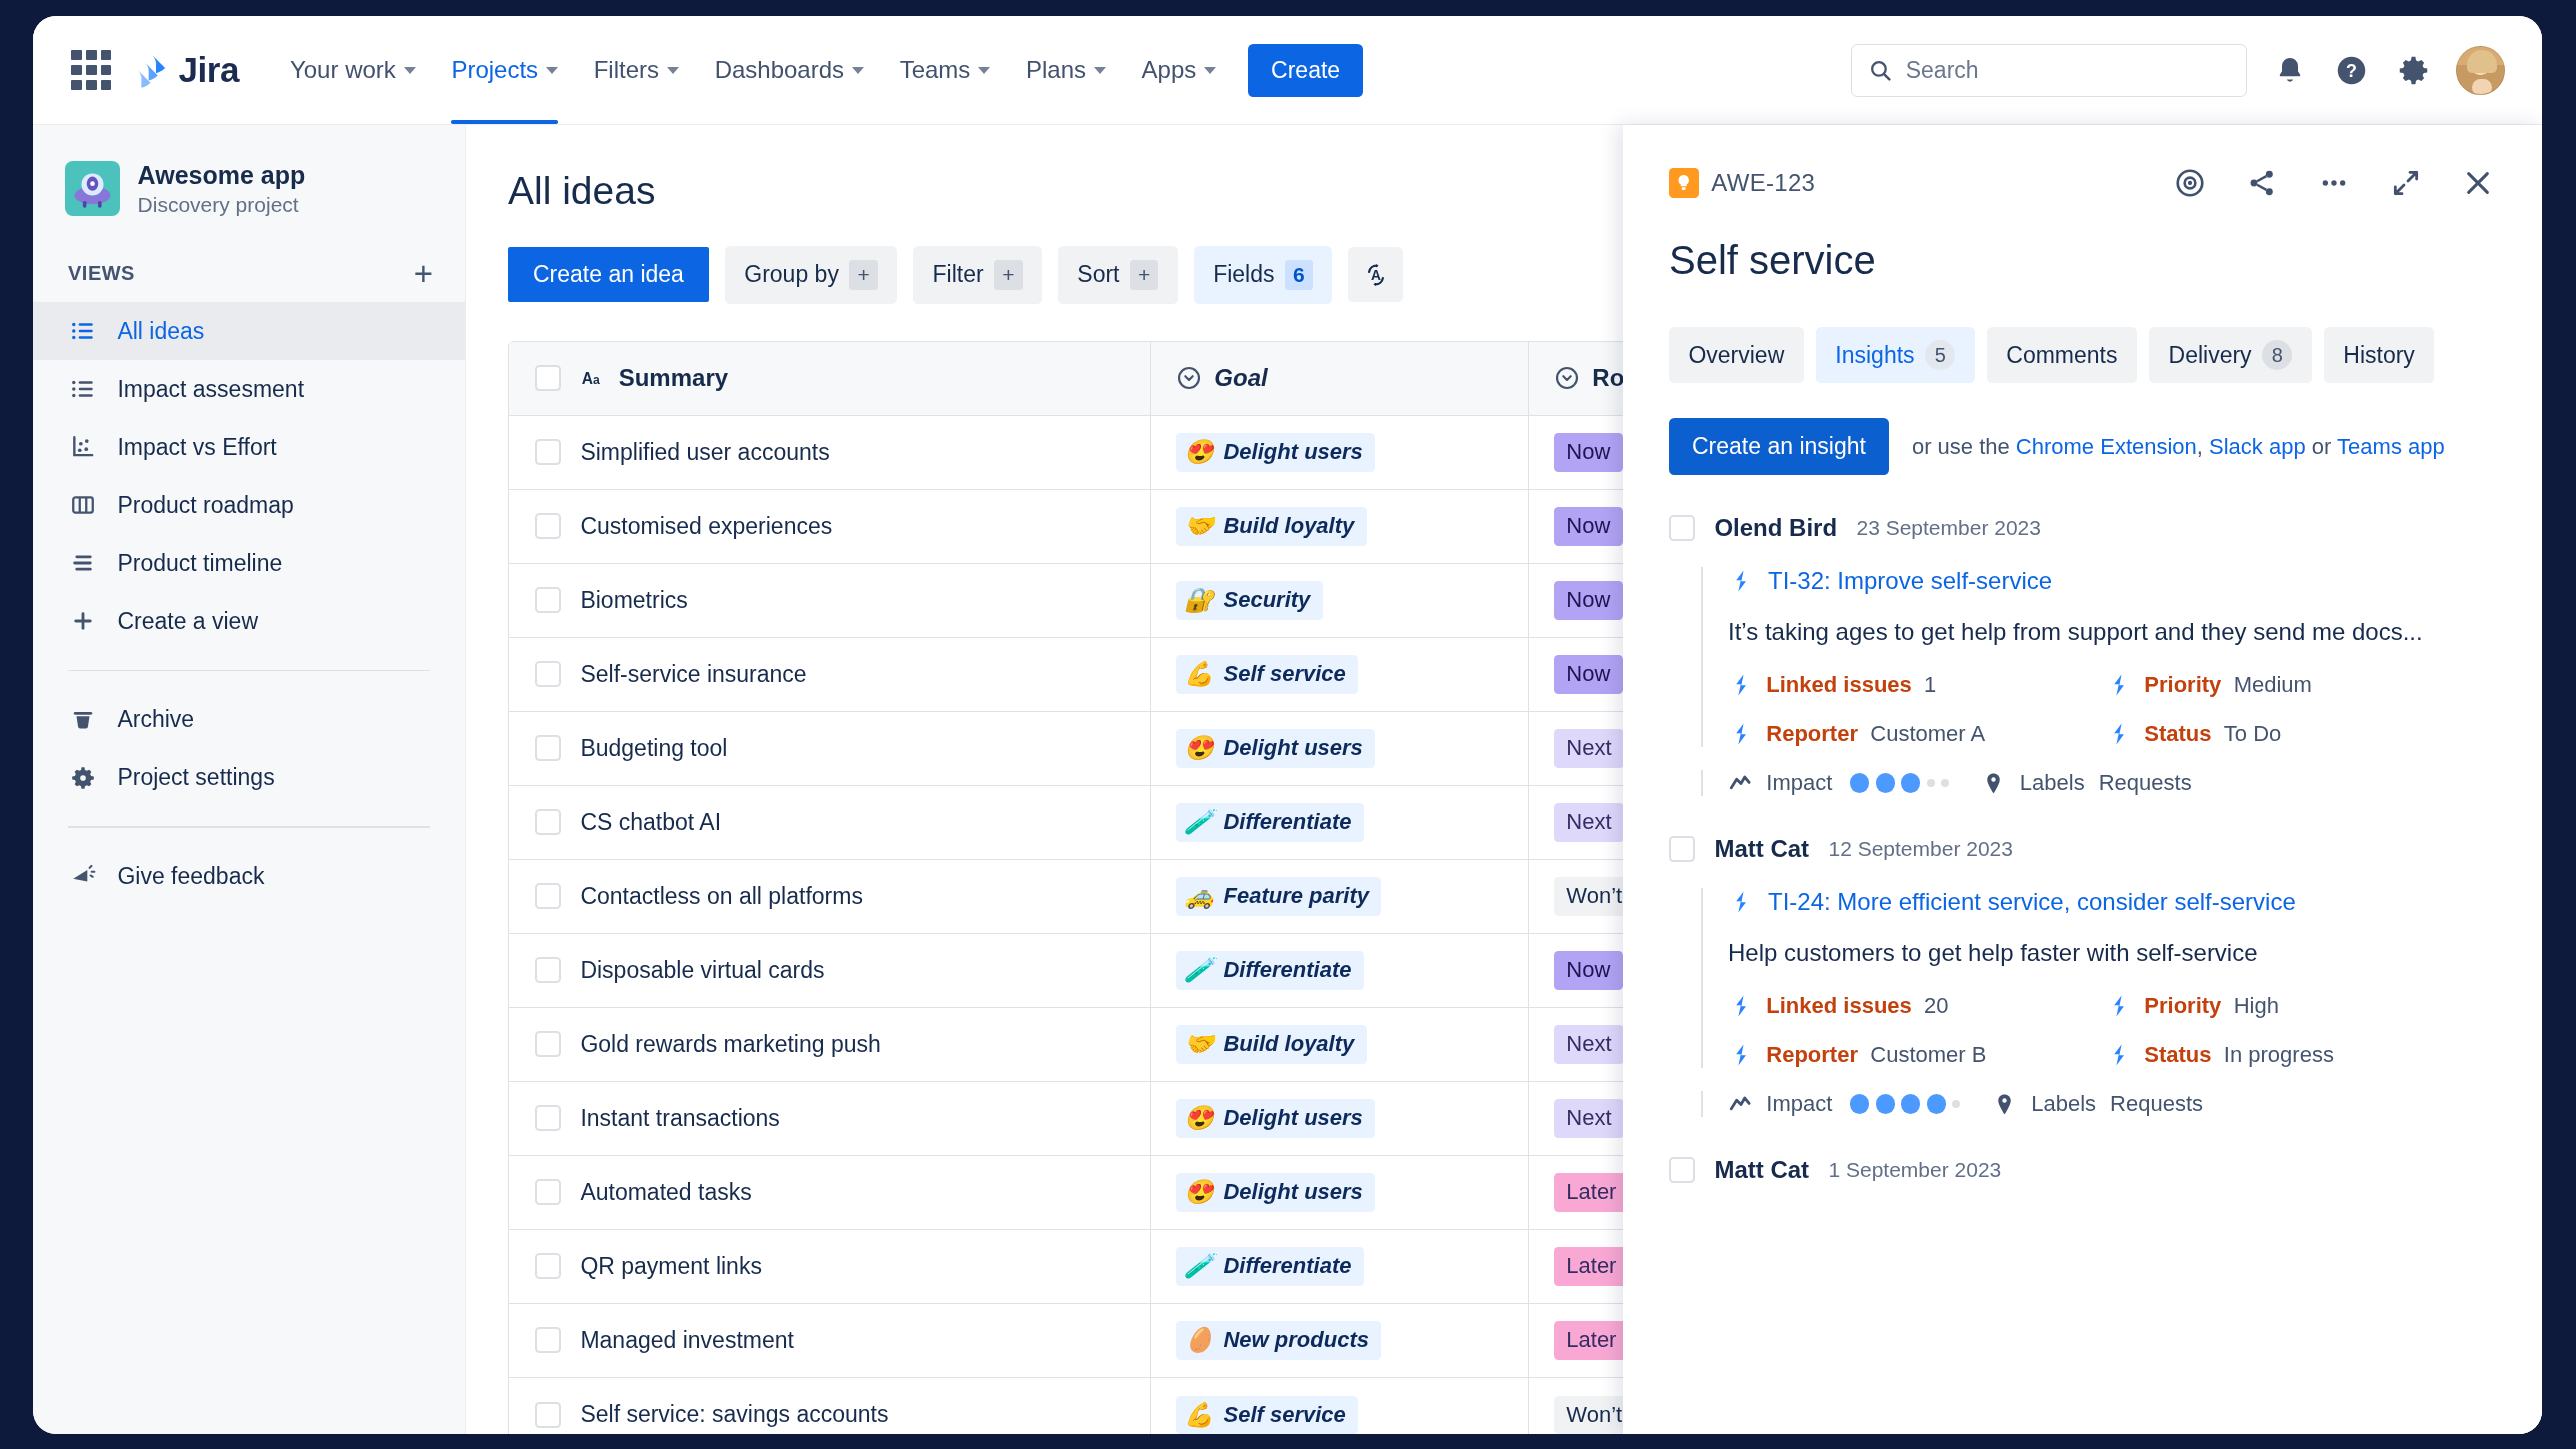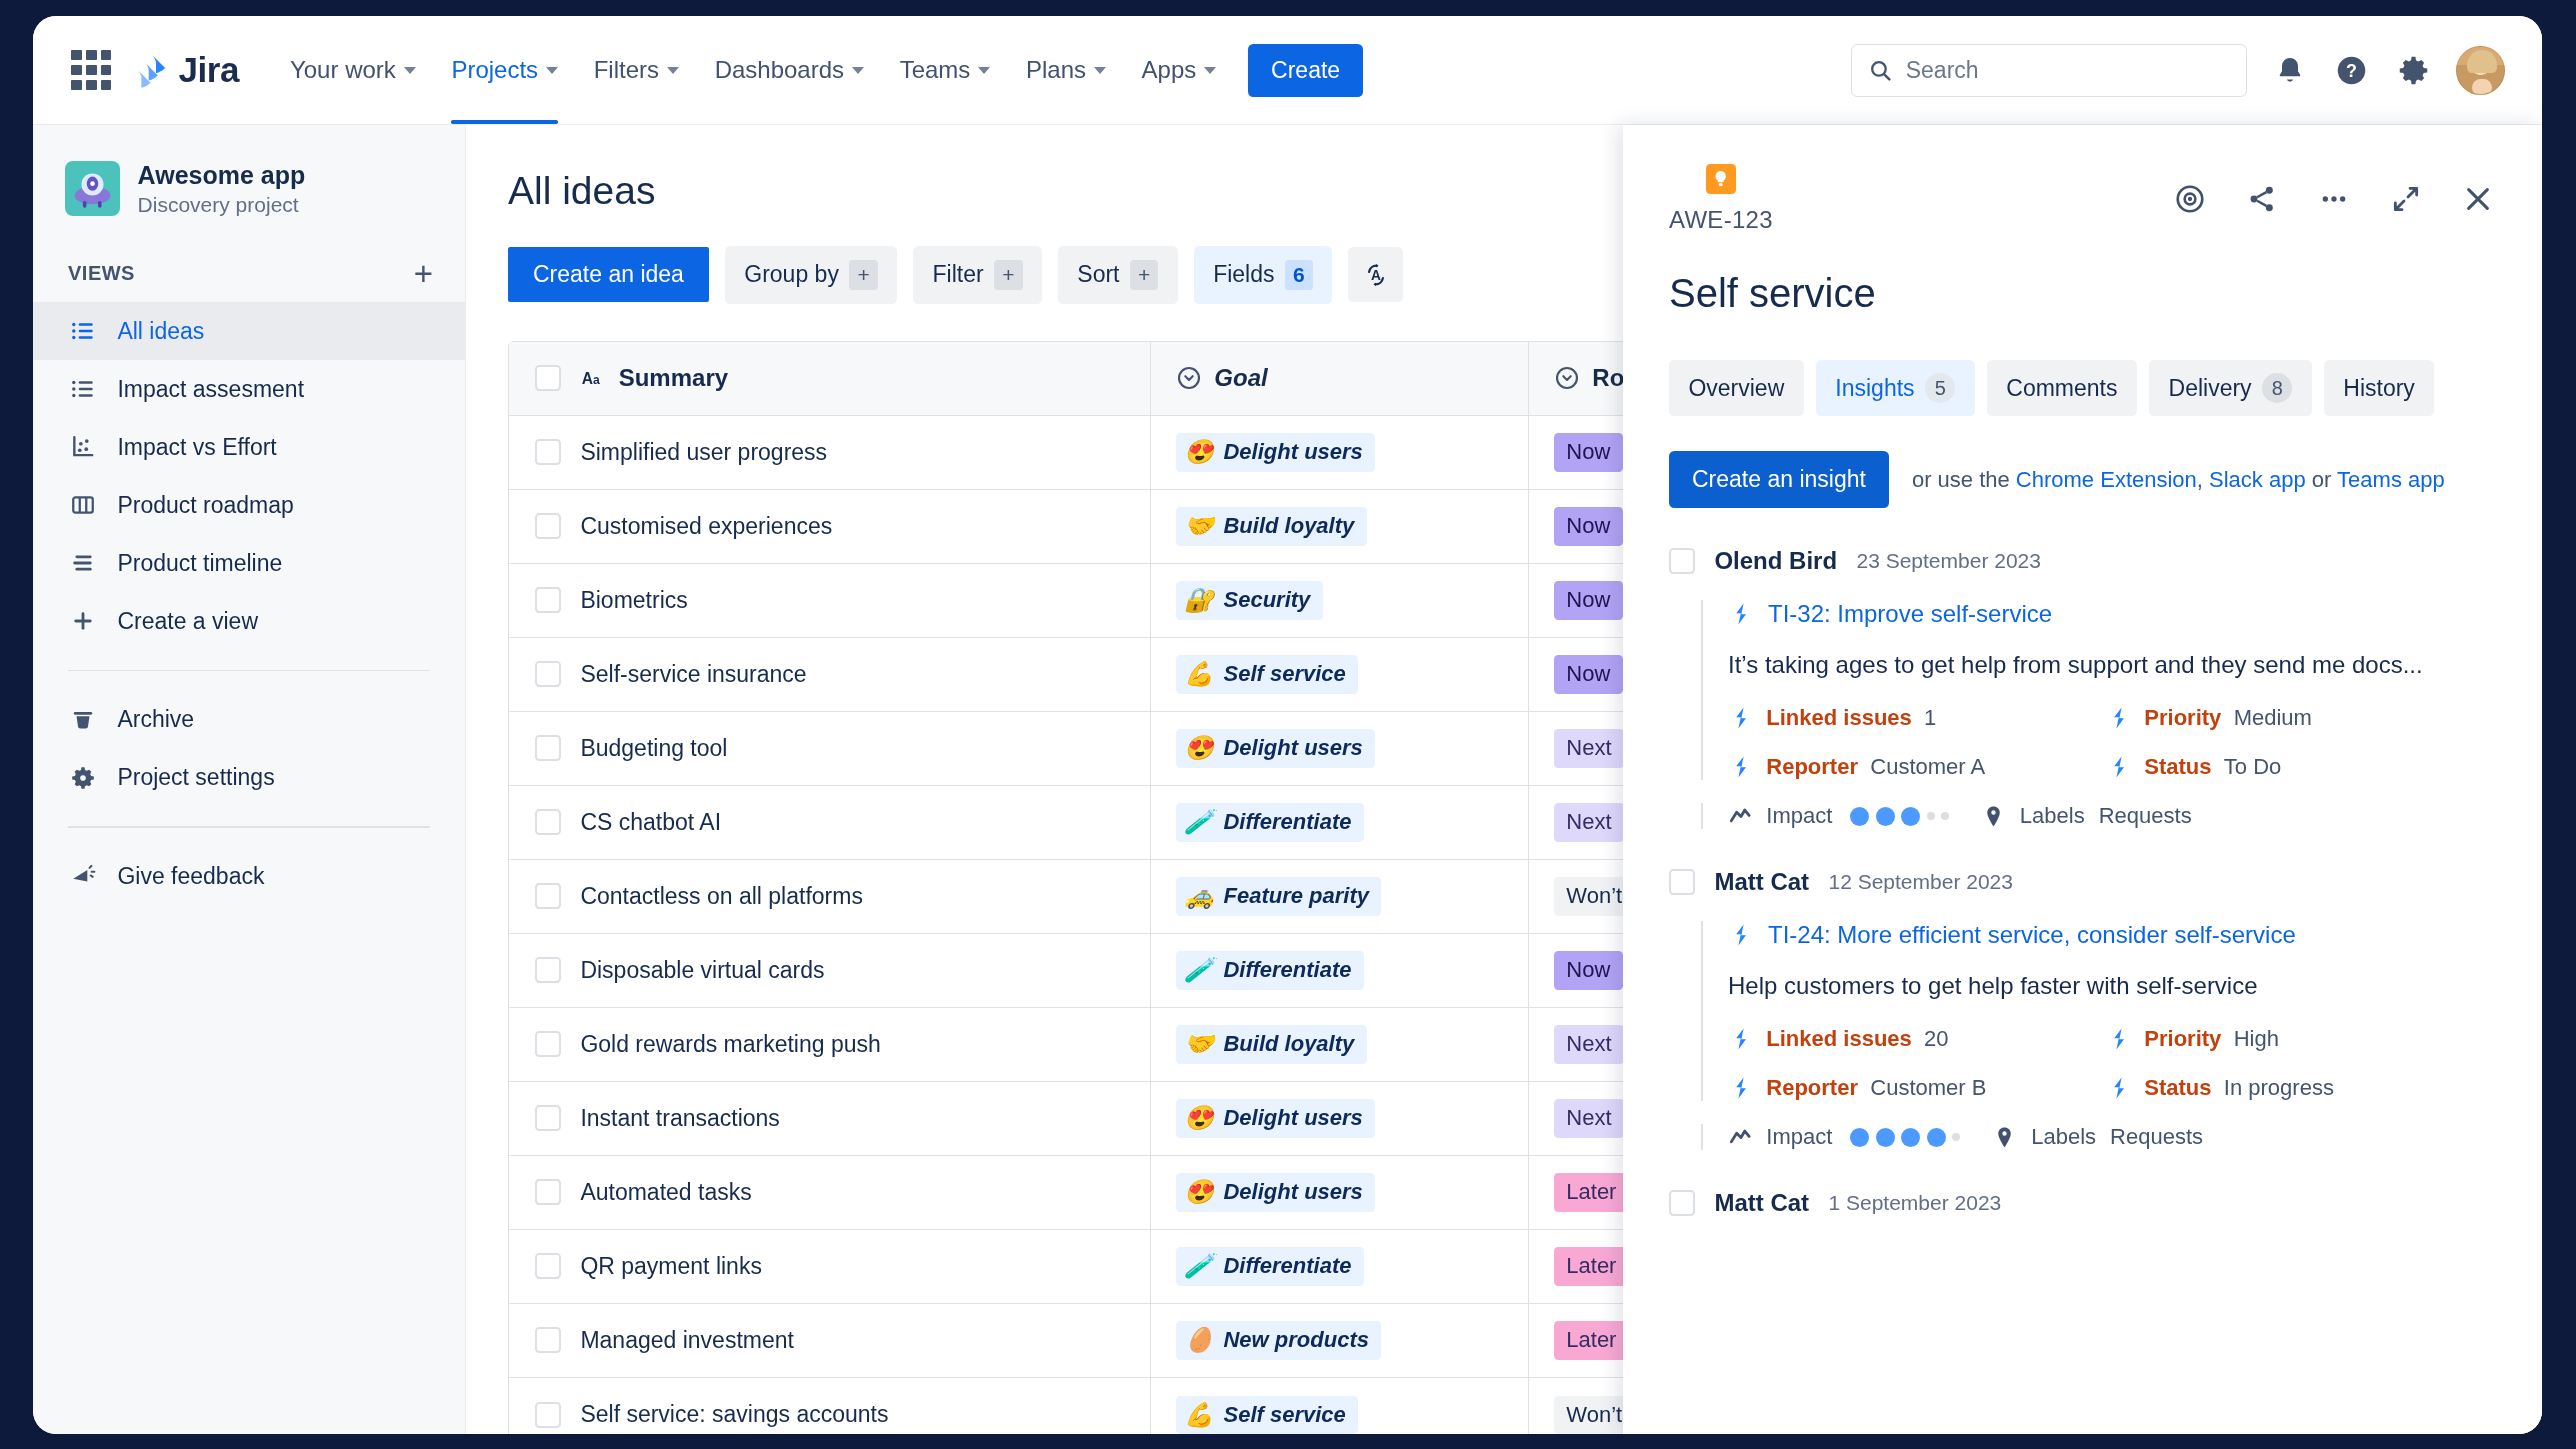--- a/index.html
+++ b/index.html
@@ -158,21 +158,21 @@
   
   .panel {
     position: absolute; right: 0; top: 109px;
     width: 919px; height: calc(100% - 109px);
     background: #fff;
     box-shadow: -5.3px 0 19.4px rgba(9,30,66,0.13);
     padding: 39px 46px 0 46px;
     overflow: hidden;
   }
   .panel-top { display: flex; align-items: center; }
-  .key-wrap { display: flex; align-items: center; gap: 12.3px; flex-direction: column; }
+  .key-wrap { display: flex; align-items: center; gap: 12.3px; }
   .bulb-chip {
     width: 30px; height: 30px; background: #ff991f; border-radius: 4.4px;
     display: flex; align-items: center; justify-content: center;
   }
   .issue-key { font-size: 24px; color: #44546f; font-weight: 500; letter-spacing: 0.3px; }
   .panel-actions { margin-left: auto; display: flex; align-items: center; gap: 35px; }
   .pa-icon { width: 37px; height: 37px; display: flex; align-items: center; justify-content: center; cursor: pointer; }
   .panel-title { font-size: 40px; font-weight: 500; color: #172b4d; margin-top: 37px; }
   .tabs { display: flex; gap: 12.3px; margin-top: 44px; }
   .tab {
@@ -485,21 +485,21 @@
               <path d="M8.6 10.4 12 13.8l3.4-3.4" fill="none" stroke="#44546f" stroke-width="2" stroke-linecap="round" stroke-linejoin="round"></path>
             </svg>
             <span>Roadmap</span>
           </span>
         </div>
       </div>
       <div id="table-body">
           <div class="trow">
             <div class="c-sum">
               <span class="chk"></span>
-              <span class="cell-txt">Simplified user progress</span>
+              <span class="cell-txt">Simplified user accounts</span>
             </div>
             <div class="c-goal">
               <span class="goal-pill">
                 <span class="goal-emo">😍</span>
                 <span>Delight users</span>
               </span>
             </div>
             <div class="c-road">
               <span class="road-pill rp-now">Now</span>
             </div>

